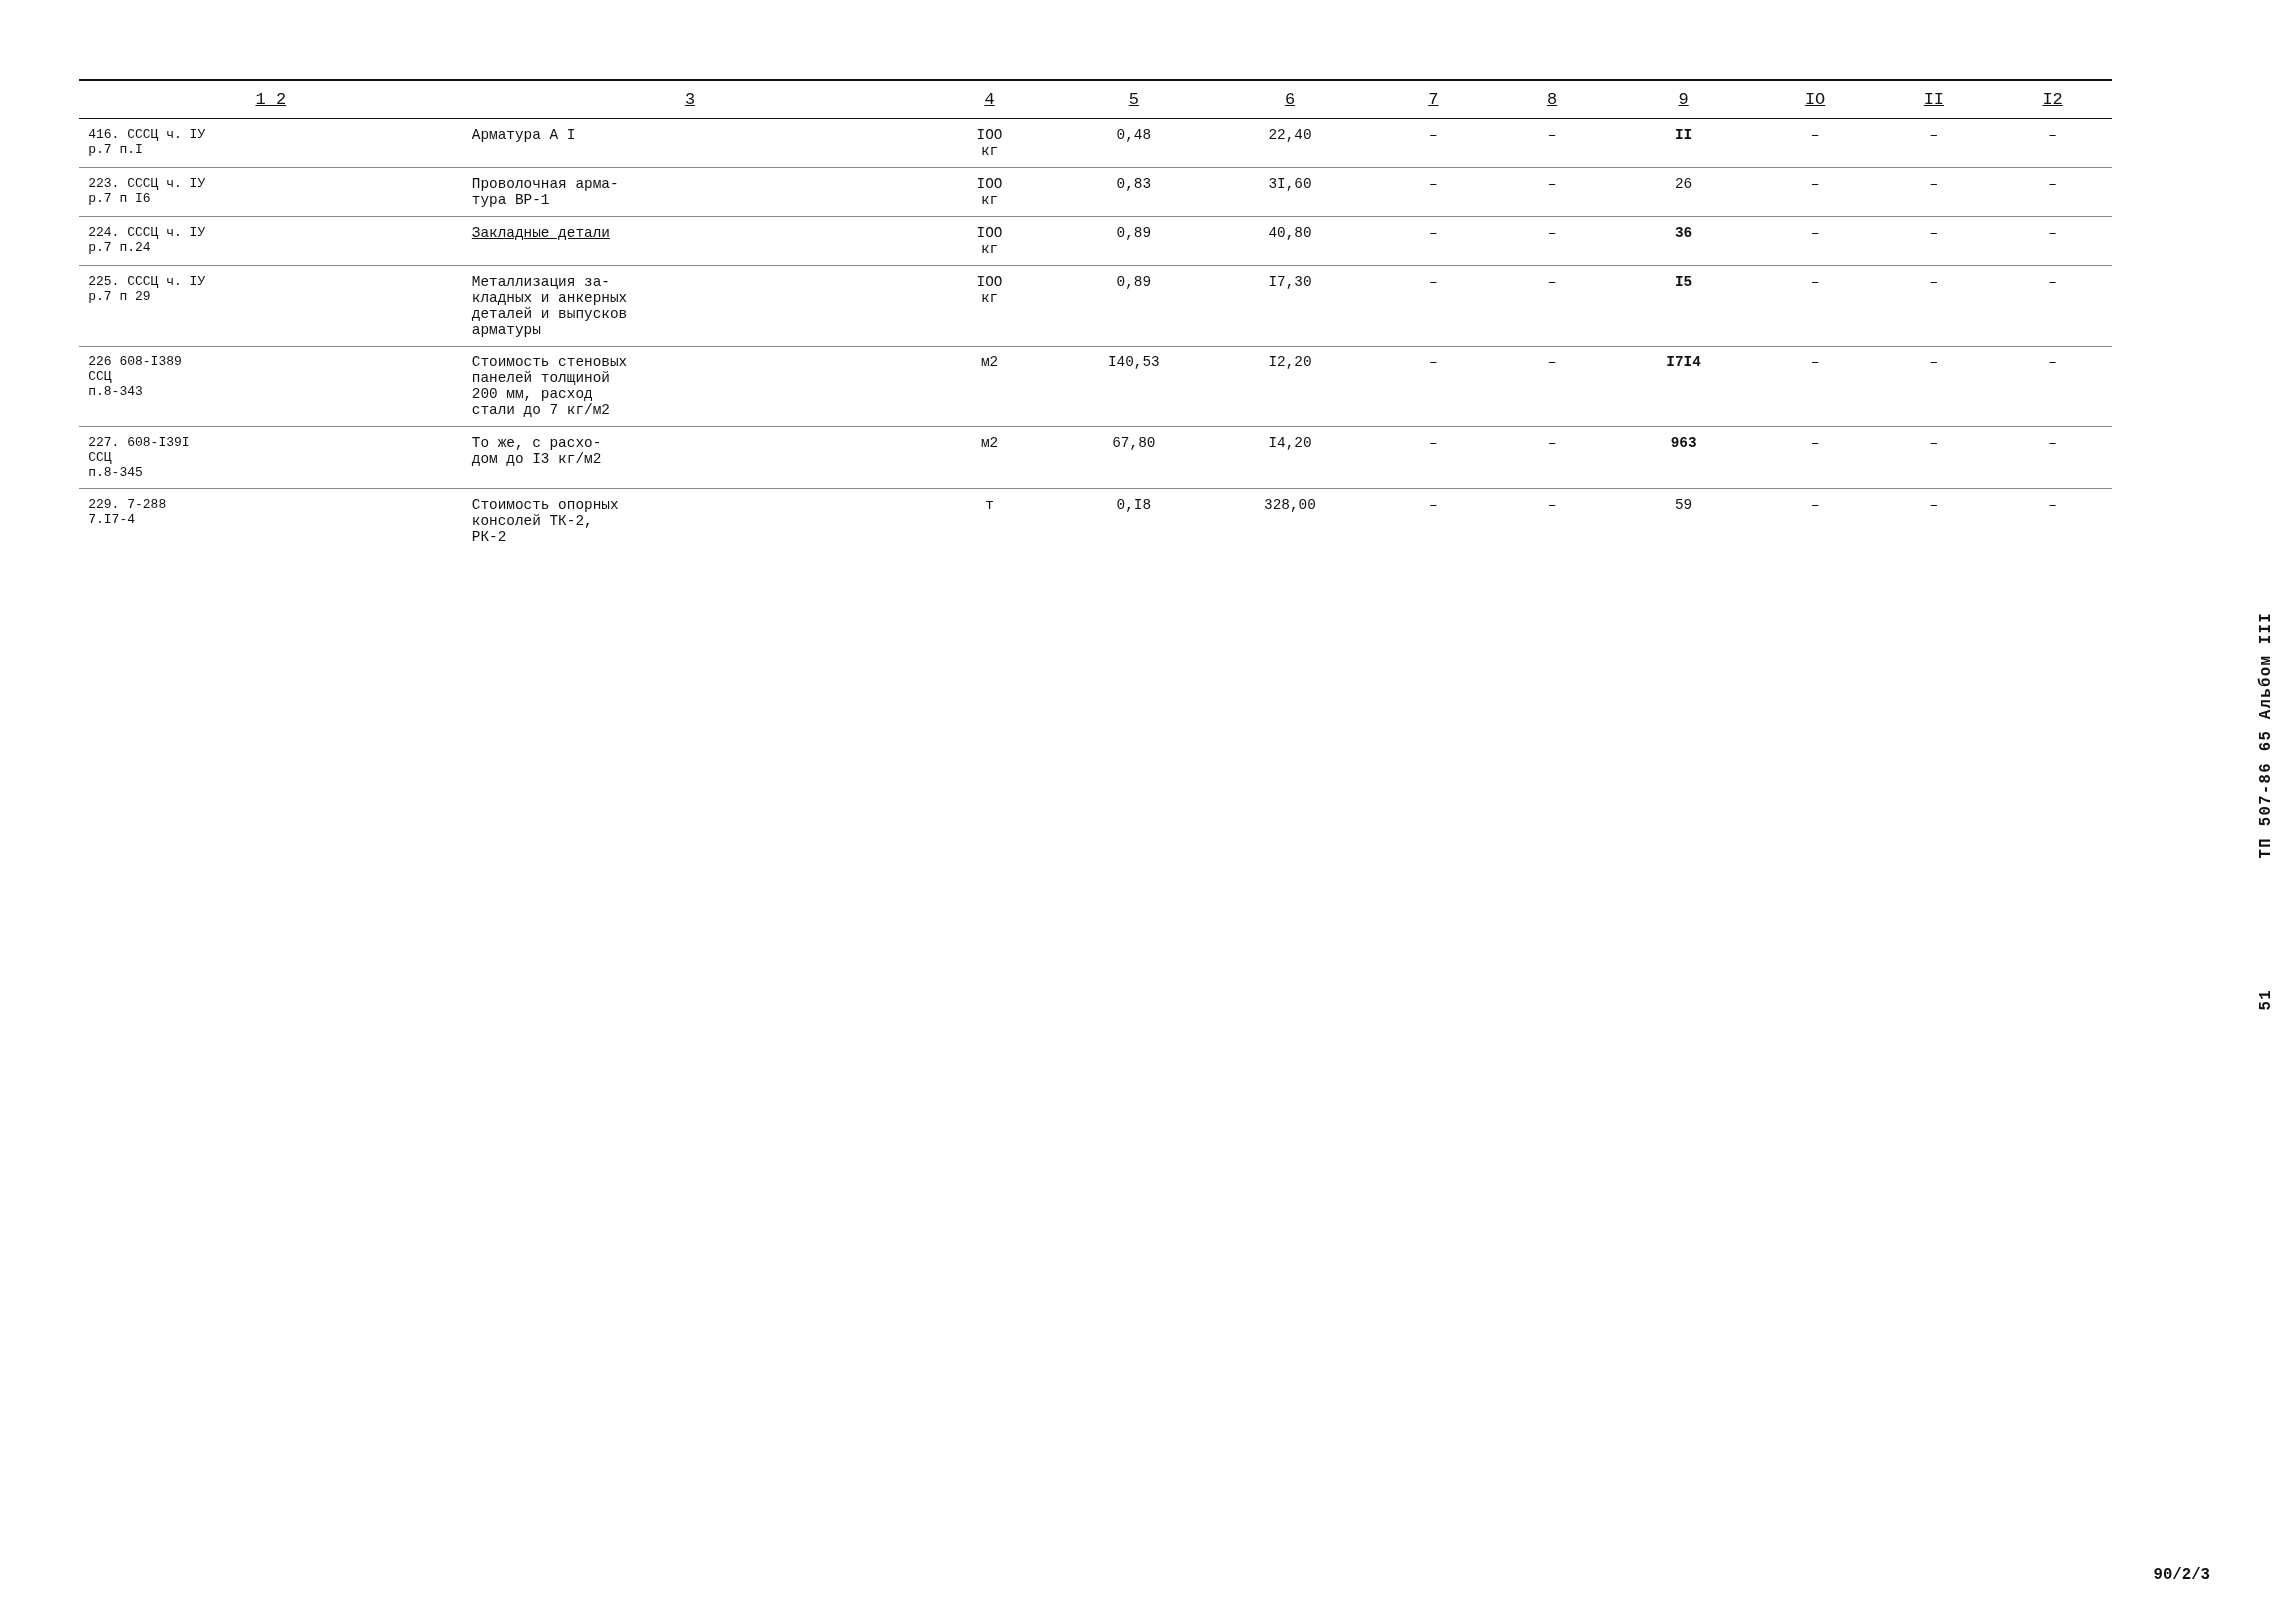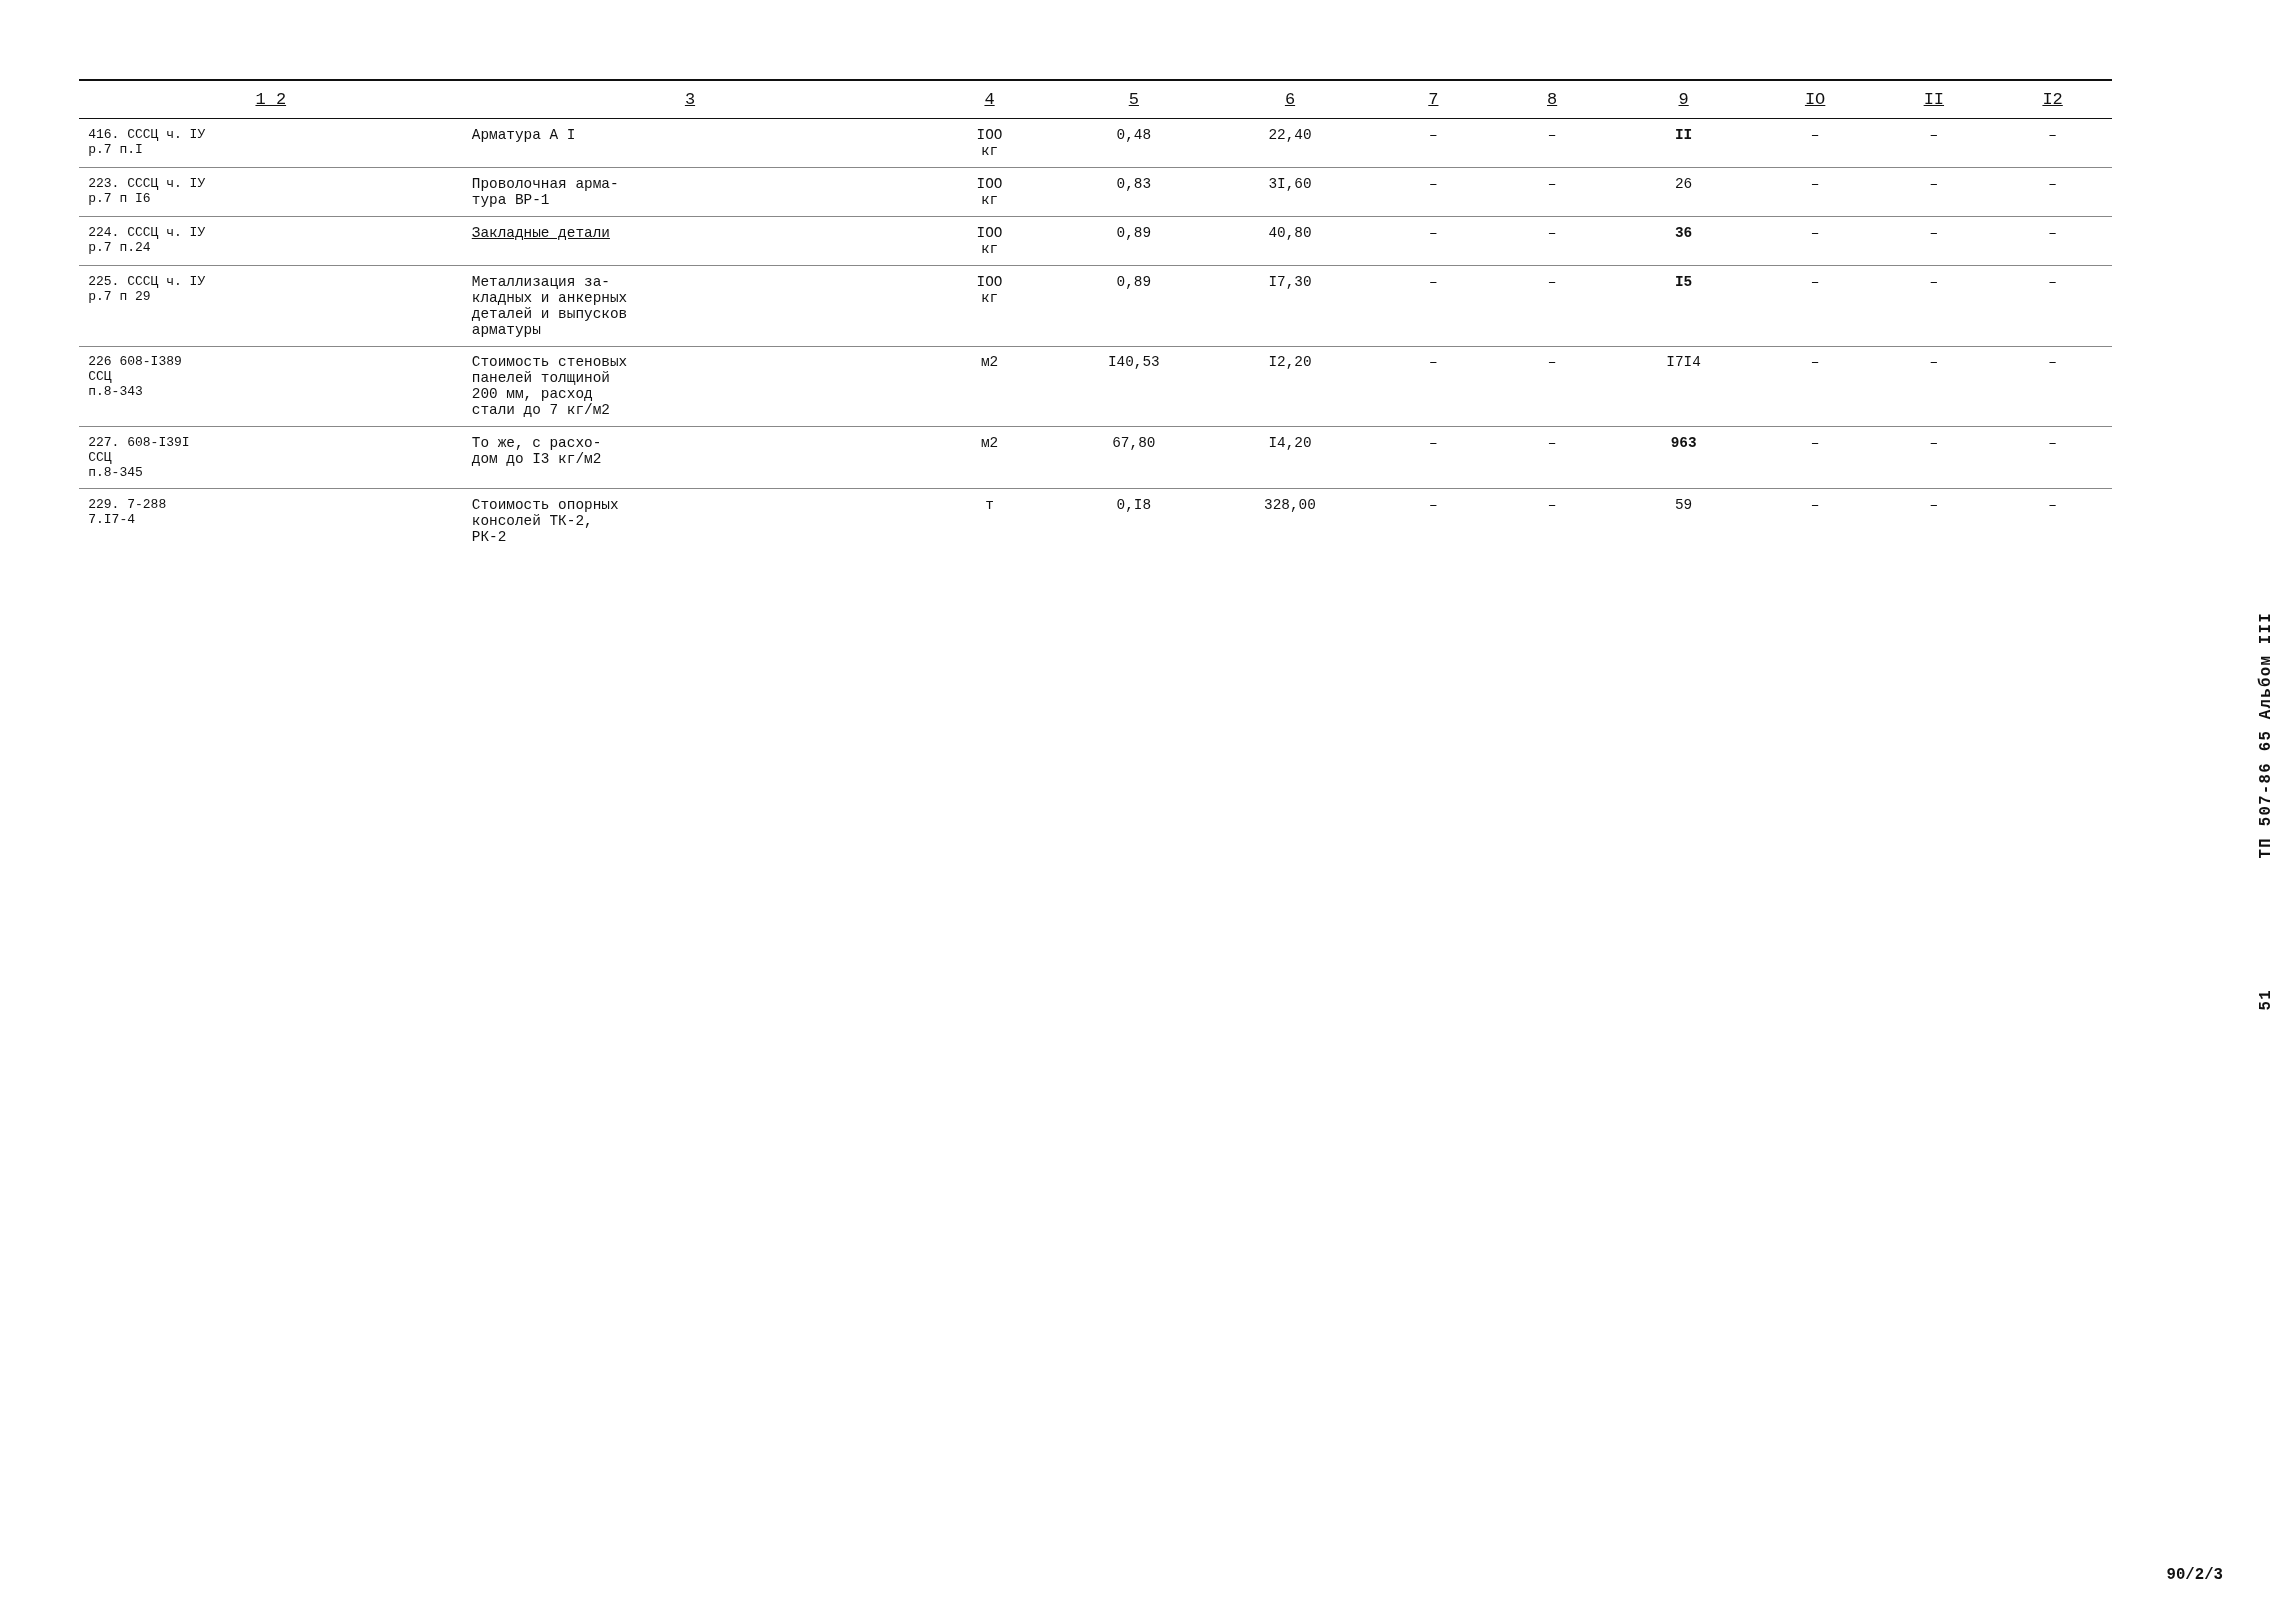--- a/index.html
+++ b/index.html
@@ -95,21 +95,21 @@
       border-bottom: 1.3px solid #111;
     }
 
     table {
       width: 2094px;
     }
 
     .page-num {
       position: absolute;
       bottom: 39px;
-      right: 72px;
+      right: 85px;
       font-size: 15.7px;
       font-weight: bold;
     }
 
     
     .vertical-side {
       position: absolute;
       right: 6.5px;
       top: 52px;
       width: 46px;
@@ -233,21 +233,21 @@
           <td class="col-2" style=""></td>
           <td class="col-3" style="white-space:pre-line;">Стоимость стеновых
 панелей толщиной
 200 мм, расход
 стали до 7 кг/м2</td>
           <td class="col-4 center" style="text-align:center; white-space:pre-line;">м2</td>
           <td class="col-5 center" style="text-align:center;">I40,53</td>
           <td class="col-6 center" style="text-align:center;">I2,20</td>
           <td class="col-7 center" style="text-align:center;">–</td>
           <td class="col-8 center" style="text-align:center;">–</td>
-          <td class="col-9 center" style="text-align:center; font-weight:normal;">I7I4</td>
+          <td class="col-9 center" style="text-align:center; font-weight:bold;">I7I4</td>
           <td class="col-10 center" style="text-align:center;">–</td>
           <td class="col-11 center" style="text-align:center;">–</td>
           <td class="col-12 center" style="text-align:center;">–</td>
         </tr>
         <tr>
           <td class="col-1" style="white-space:pre-line; font-size:13px;">227. 608-I39I
      ССЦ
      п.8-345</td>
           <td class="col-2" style=""></td>
           <td class="col-3" style="white-space:pre-line;">То же, с расхо-

